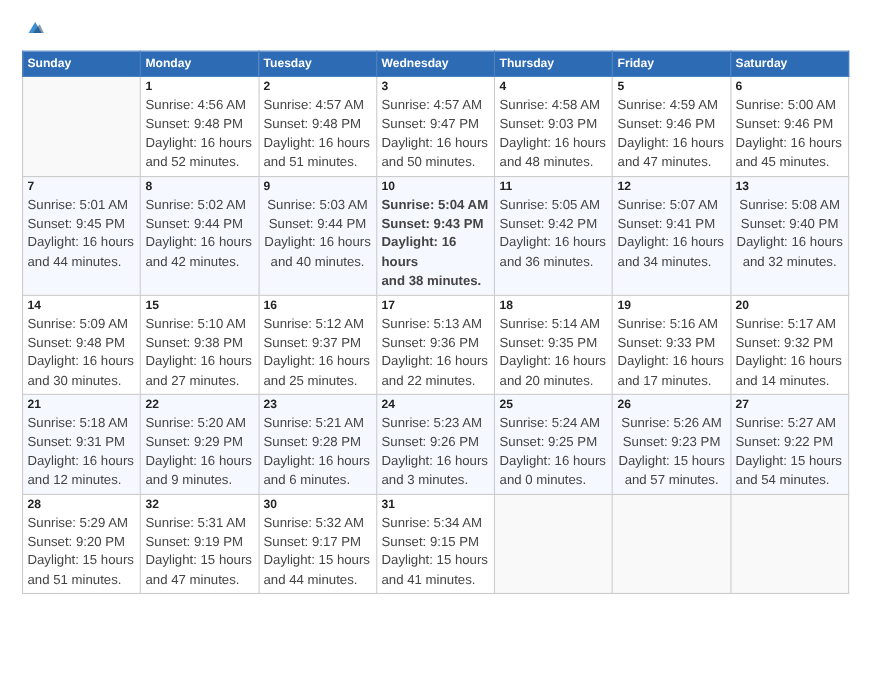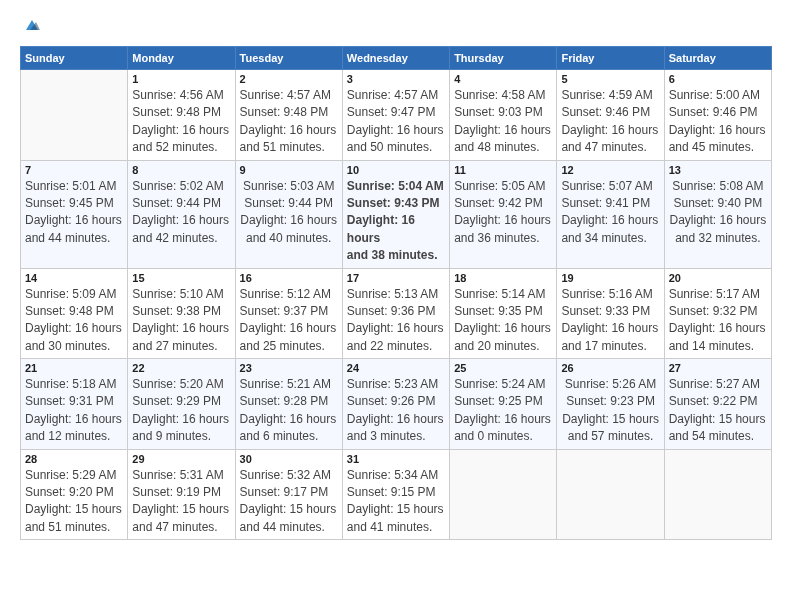--- a/index.html
+++ b/index.html
@@ -335,21 +335,21 @@
         </tr>
         <tr>
           <td>
             <span class="day-num">28</span>
             <div class="day-info" style="white-space: pre-line;">Sunrise: 5:29 AM
 Sunset: 9:20 PM
 Daylight: 15 hours
 and 51 minutes.</div>
           </td>
           <td>
-            <span class="day-num">29</span>
+            <span class="day-num">32</span>
             <div class="day-info" style="white-space: pre-line;">Sunrise: 5:31 AM
 Sunset: 9:19 PM
 Daylight: 15 hours
 and 47 minutes.</div>
           </td>
           <td>
             <span class="day-num">30</span>
             <div class="day-info" style="white-space: pre-line;">Sunrise: 5:32 AM
 Sunset: 9:17 PM
 Daylight: 15 hours

